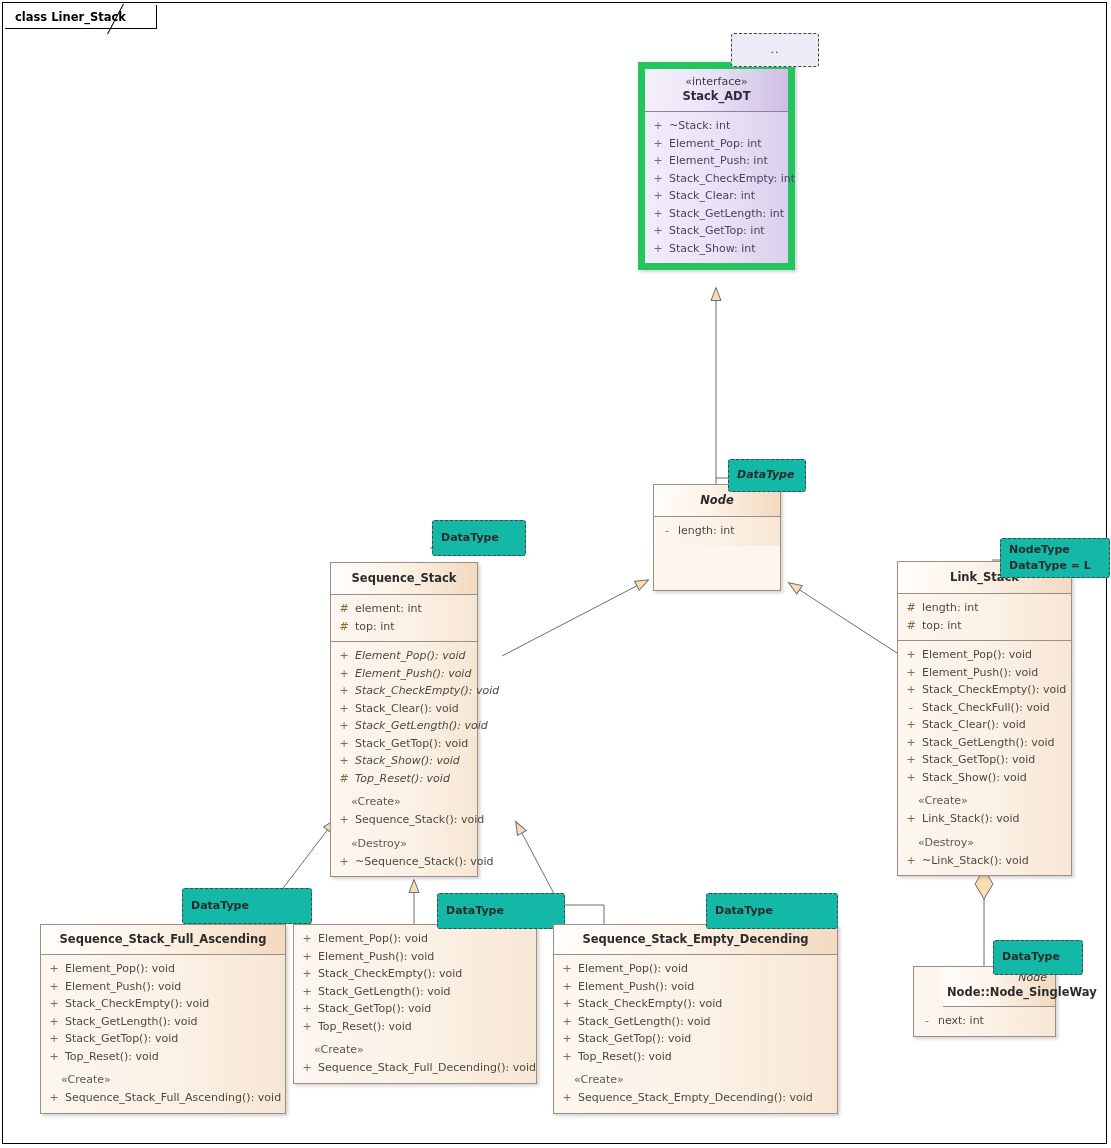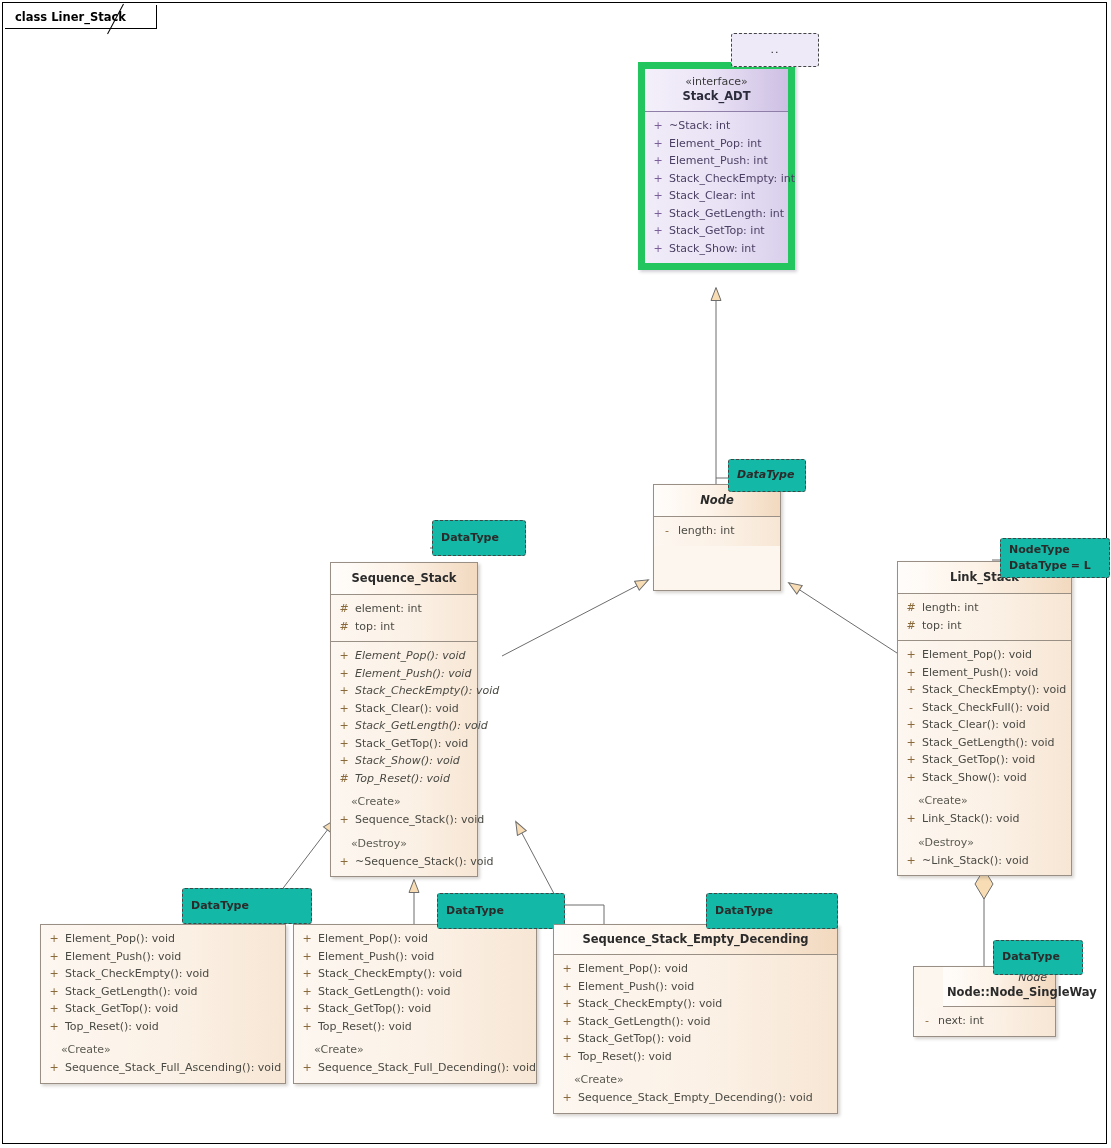--- a/index.html
+++ b/index.html
@@ -318,20 +318,23 @@
         <span class="sig">~Link_Stack(): void</span>
       </div>
   </div>
 </div>
 <div class="tparam" style="left:1000px;top:538px;width:110px;height:40px;padding-top:3px;">
   <span style="display:block;">NodeType</span>
   <span style="display:block;">DataType = L</span>
 </div>
 
 <div class="node" style="left:40px;top:924px;width:246px;">
+  <div class="hdr" style="padding-top:7px;padding-bottom:7px;">
+    <span class="nm">Sequence_Stack_Full_Ascending</span>
+  </div>
   <div class="cmp last">
     <div class="row">
         <span class="vis">+</span>
         <span class="sig">Element_Pop(): void</span>
       </div>
     <div class="row">
         <span class="vis">+</span>
         <span class="sig">Element_Push(): void</span>
       </div>
     <div class="row">

